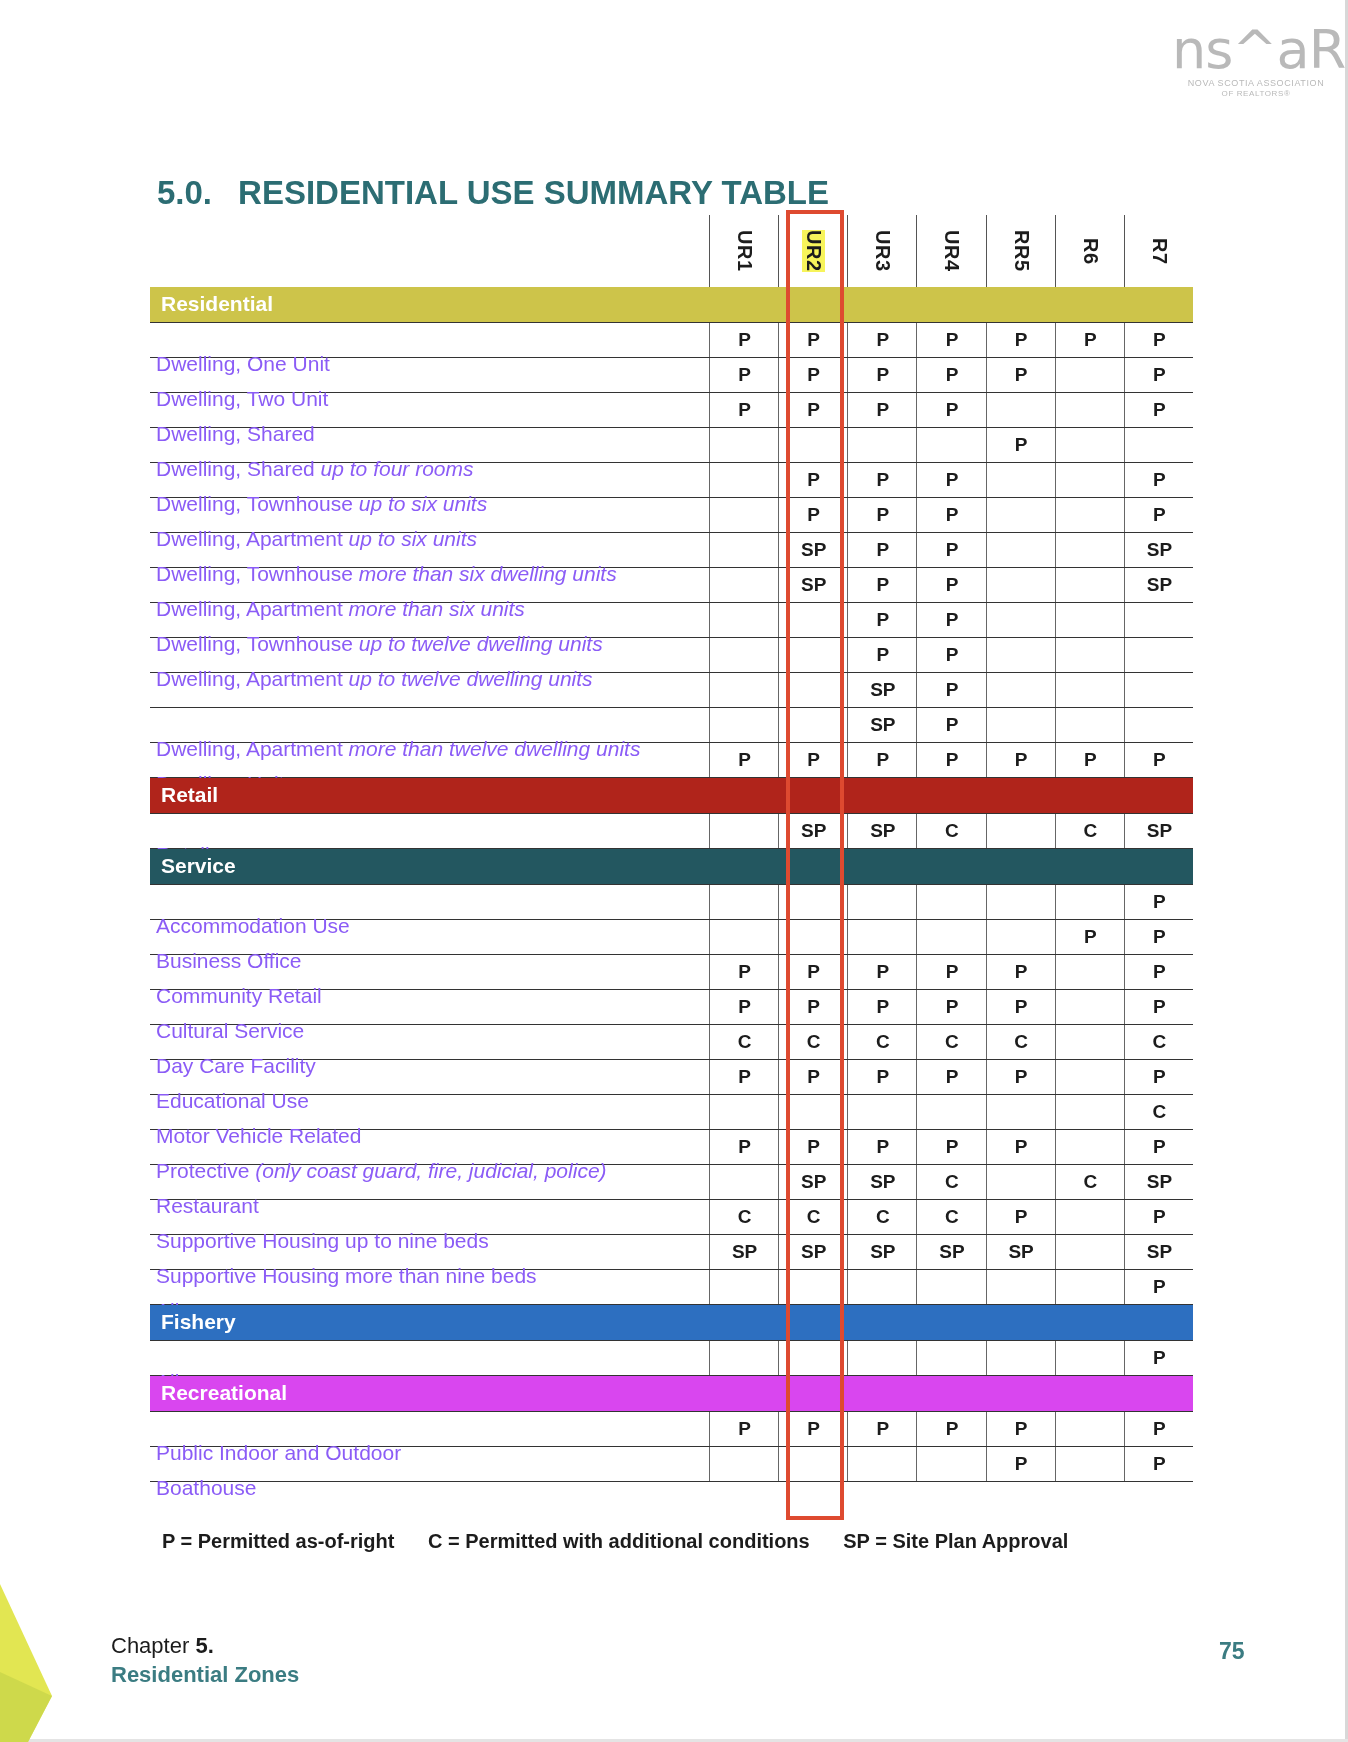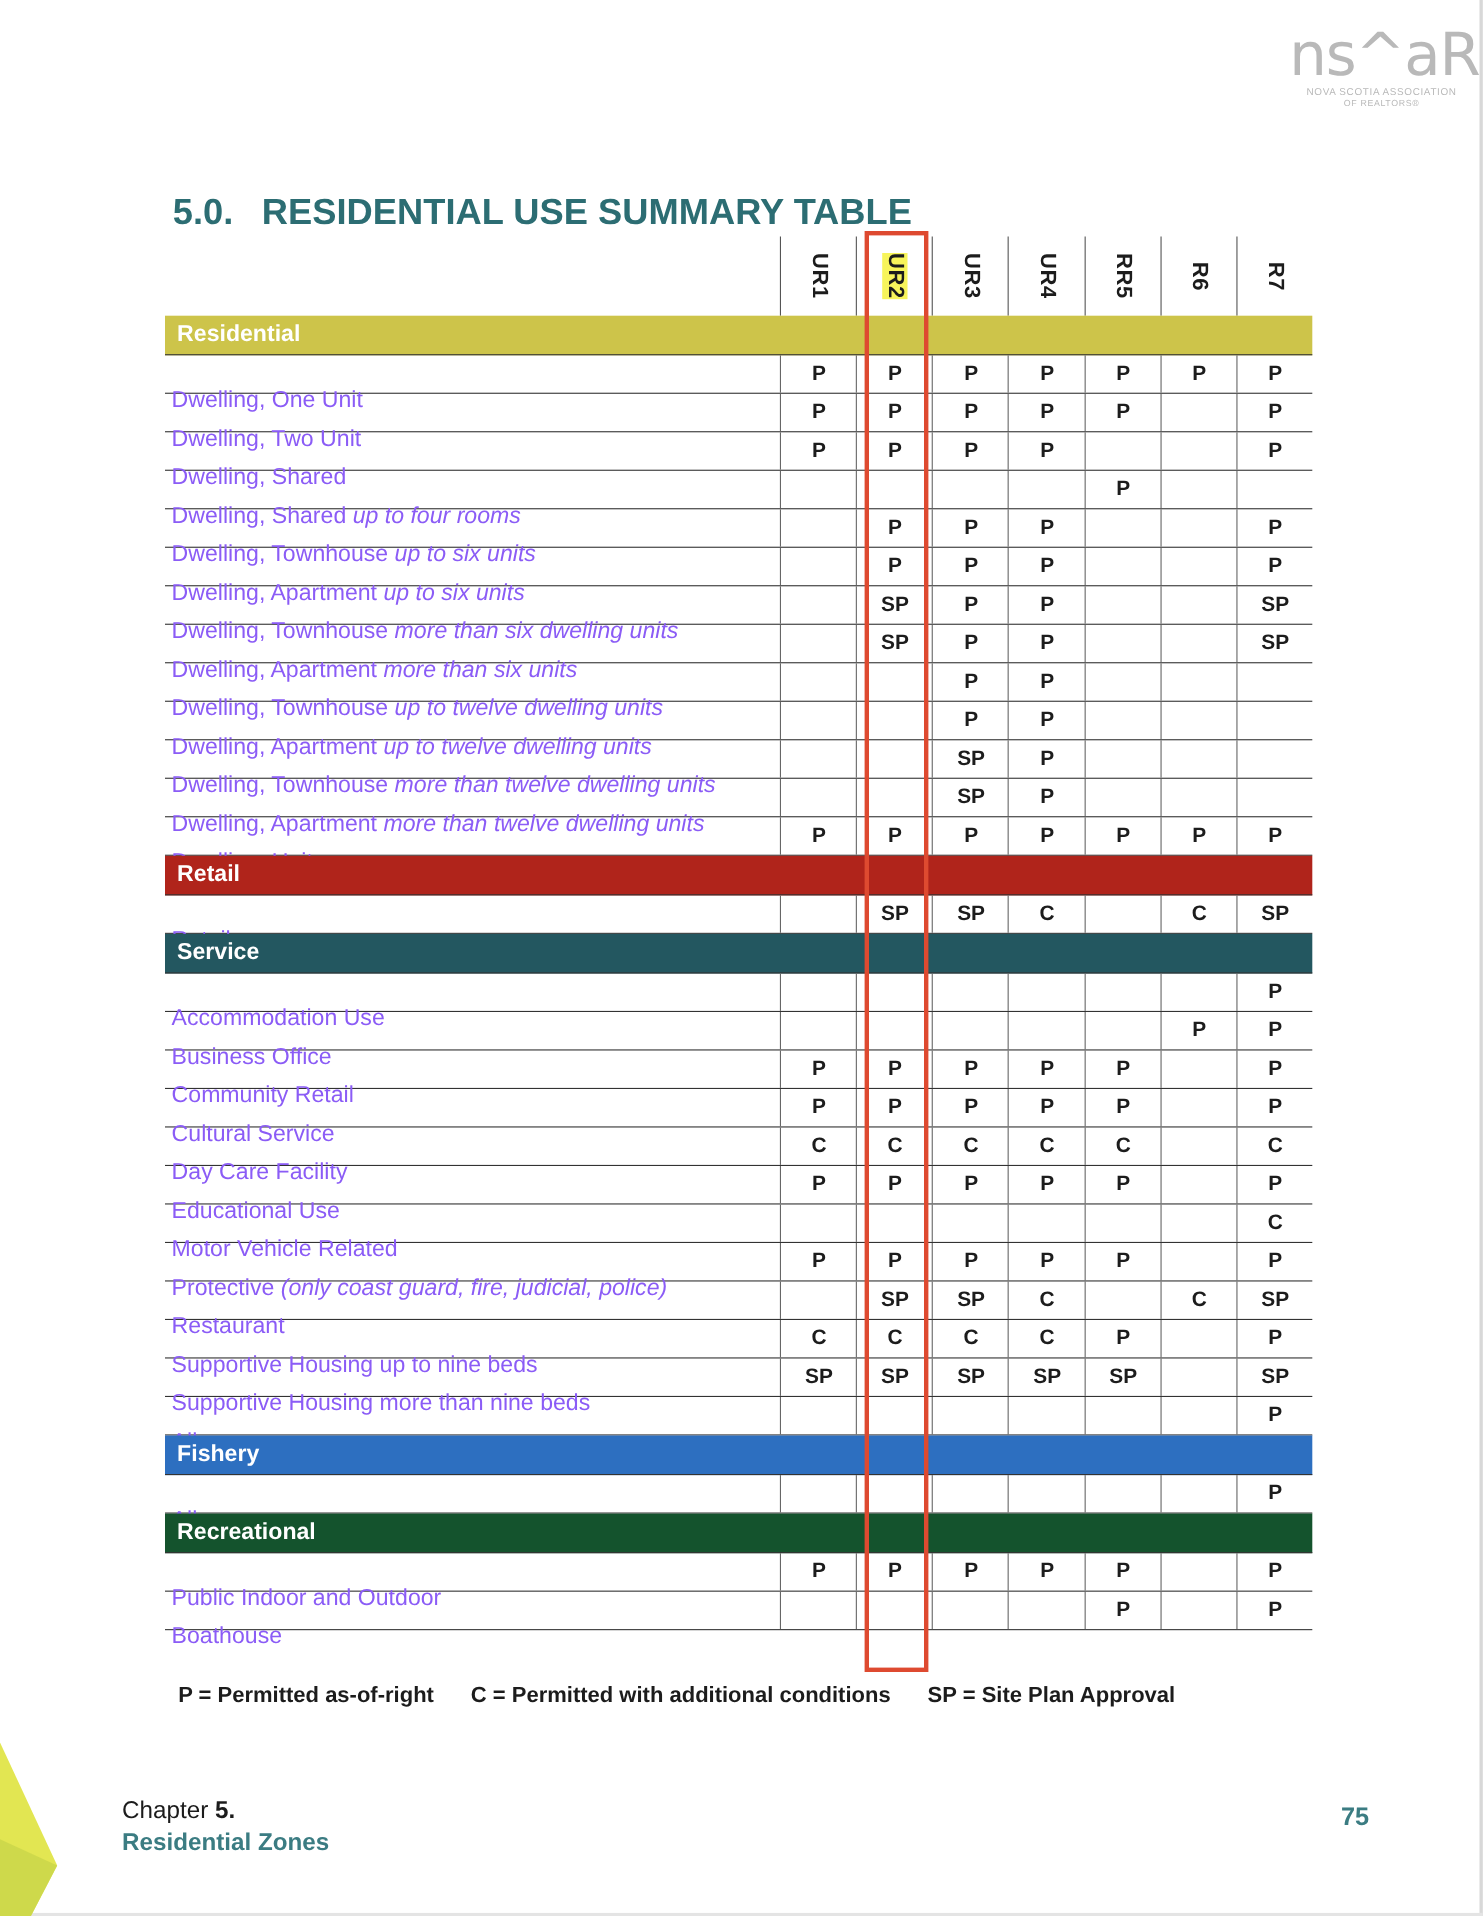--- a/index.html
+++ b/index.html
@@ -186,21 +186,20 @@
         <span class="use"><span>Dwelling, Apartment </span><em>up to twelve dwelling units</em></span>
         <div class="cell" style="left: 559px; width: 69.14px;"></div>
         <div class="cell" style="left: 628.14px; width: 69.14px;"></div>
         <div class="cell" style="left: 697.28px; width: 69.14px;">P</div>
         <div class="cell" style="left: 766.42px; width: 69.14px;">P</div>
         <div class="cell" style="left: 835.56px; width: 69.14px;"></div>
         <div class="cell" style="left: 904.7px; width: 69.14px;"></div>
         <div class="cell" style="left: 973.84px; width: 69.14px;"></div>
       </div>
       <div class="row">
-        <span class="use"><span>Dwelling, Townhouse </span><em>more than twelve dwelling units</em></span>
         <div class="cell" style="left: 559px; width: 69.14px;"></div>
         <div class="cell" style="left: 628.14px; width: 69.14px;"></div>
         <div class="cell" style="left: 697.28px; width: 69.14px;">SP</div>
         <div class="cell" style="left: 766.42px; width: 69.14px;">P</div>
         <div class="cell" style="left: 835.56px; width: 69.14px;"></div>
         <div class="cell" style="left: 904.7px; width: 69.14px;"></div>
         <div class="cell" style="left: 973.84px; width: 69.14px;"></div>
       </div>
       <div class="row">
         <span class="use"><span>Dwelling, Apartment </span><em>more than twelve dwelling units</em></span>
@@ -364,21 +363,21 @@
       <div class="row">
         <span class="use"><span>All</span></span>
         <div class="cell" style="left: 559px; width: 69.14px;"></div>
         <div class="cell" style="left: 628.14px; width: 69.14px;"></div>
         <div class="cell" style="left: 697.28px; width: 69.14px;"></div>
         <div class="cell" style="left: 766.42px; width: 69.14px;"></div>
         <div class="cell" style="left: 835.56px; width: 69.14px;"></div>
         <div class="cell" style="left: 904.7px; width: 69.14px;"></div>
         <div class="cell" style="left: 973.84px; width: 69.14px;">P</div>
       </div>
-      <div class="band" style="background: #14532d;">
+      <div class="band" style="background: #d946ef;">
         <span class="bl">Recreational</span>
       </div>
       <div class="row">
         <span class="use"><span>Public Indoor and Outdoor</span></span>
         <div class="cell" style="left: 559px; width: 69.14px;">P</div>
         <div class="cell" style="left: 628.14px; width: 69.14px;">P</div>
         <div class="cell" style="left: 697.28px; width: 69.14px;">P</div>
         <div class="cell" style="left: 766.42px; width: 69.14px;">P</div>
         <div class="cell" style="left: 835.56px; width: 69.14px;">P</div>
         <div class="cell" style="left: 904.7px; width: 69.14px;"></div>

